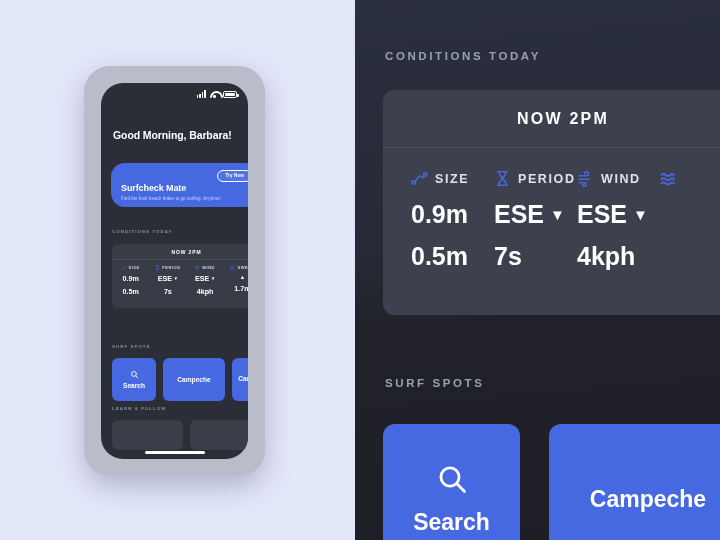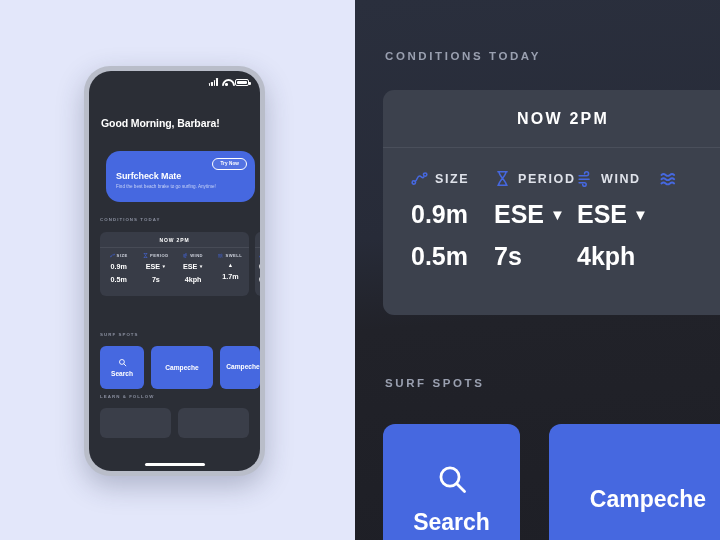--- a/index.html
+++ b/index.html
@@ -17,21 +17,21 @@
     background: #e3e7fa;
   }
 
   
   .phone-frame {
     position: absolute; left: 84px; top: 66px;
     width: 181px; height: 410px;
     background: #b9bdc9;
     border-radius: 26px;
     box-shadow: 0 10px 28px rgba(40,48,80,.28);
-    padding: 5px;
+    padding: 17px;
   }
   .phone-screen {
     position: relative;
     width: 100%; height: 100%;
     background: #2b2e36;
     border-radius: 22px;
     overflow: hidden;
   }
 
   .status-bar {
@@ -68,22 +68,22 @@
   }
 
   .greeting {
     position: absolute; left: 12px; top: 46px;
     color: #ffffff; font-size: 10.5px; font-weight: bold;
     letter-spacing: -.1px;
   }
 
   
   .promo {
-    position: absolute; left: 17px; top: 80px;
-    width: 149px; height: 51px;
+    position: absolute; left: 10px; top: 80px;
+    width: 149px; height: 44px;
     background: #4668e0;
     border-radius: 14px;
     padding: 9px 10px;
   }
   .promo-title {
     color: #fff; font-size: 9px; font-weight: bold; margin-top: 11px;
     letter-spacing: -.1px;
   }
   .promo-sub {
     color: #c6d2f6; font-size: 4.6px; line-height: 1.45; margin-top: 2.5px;

